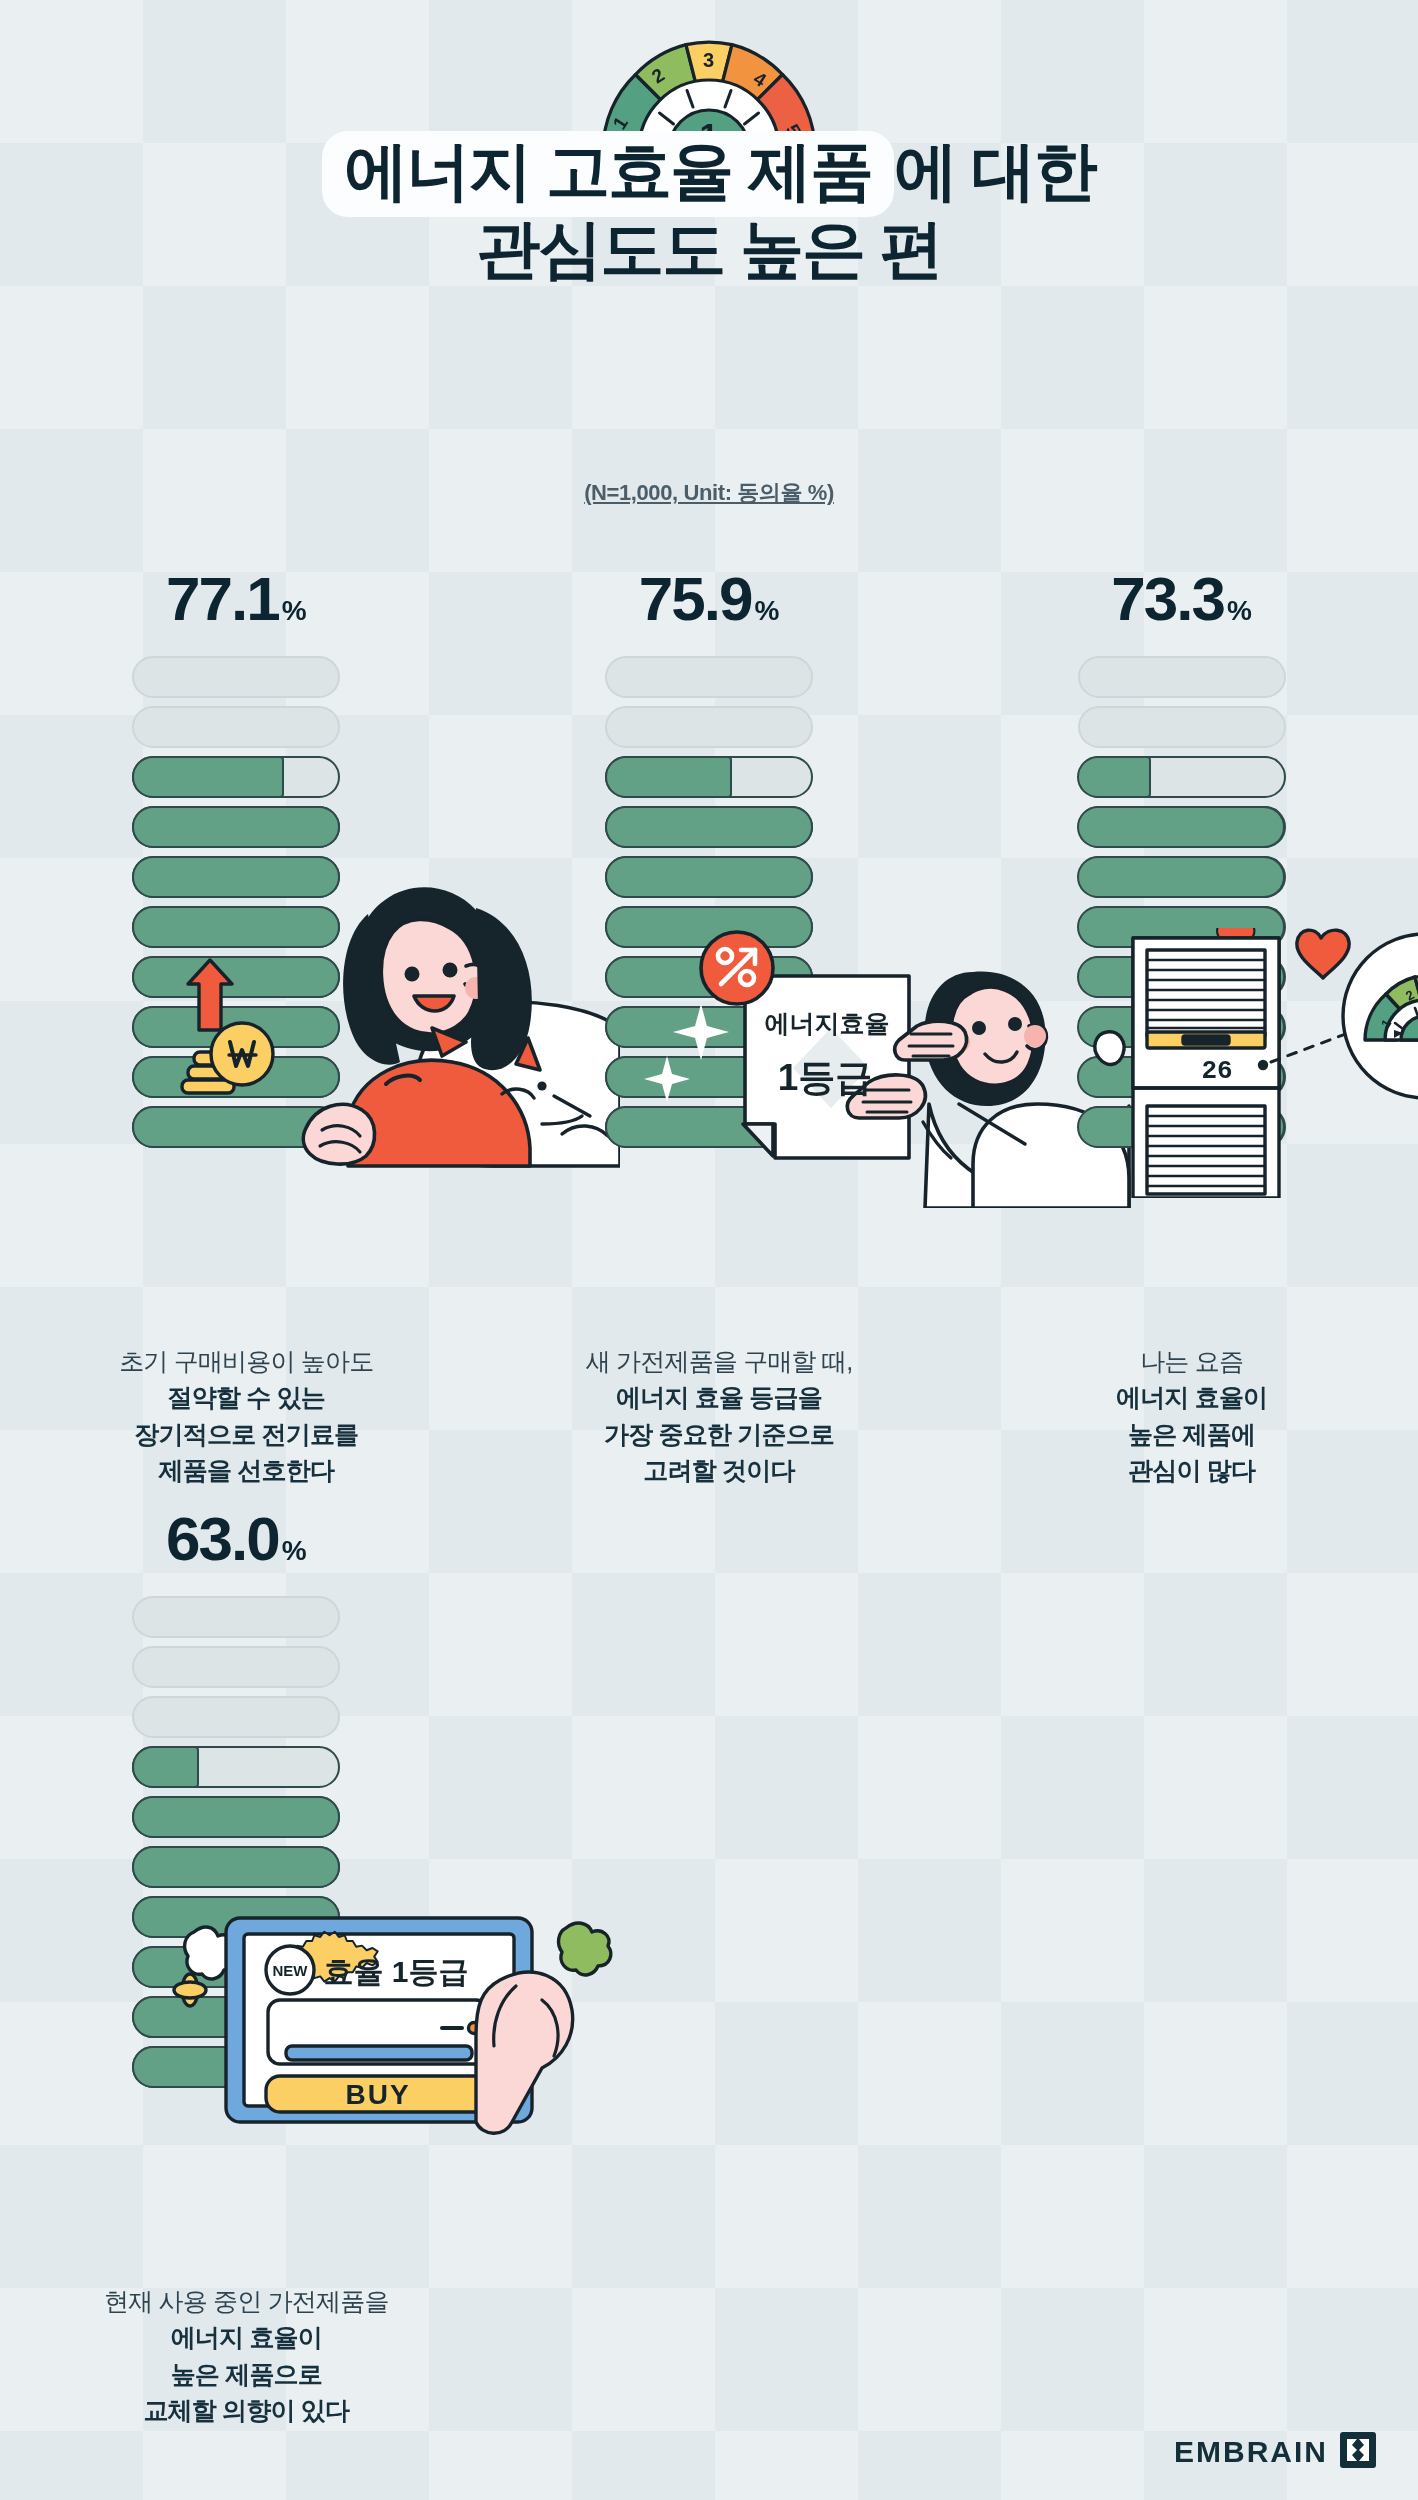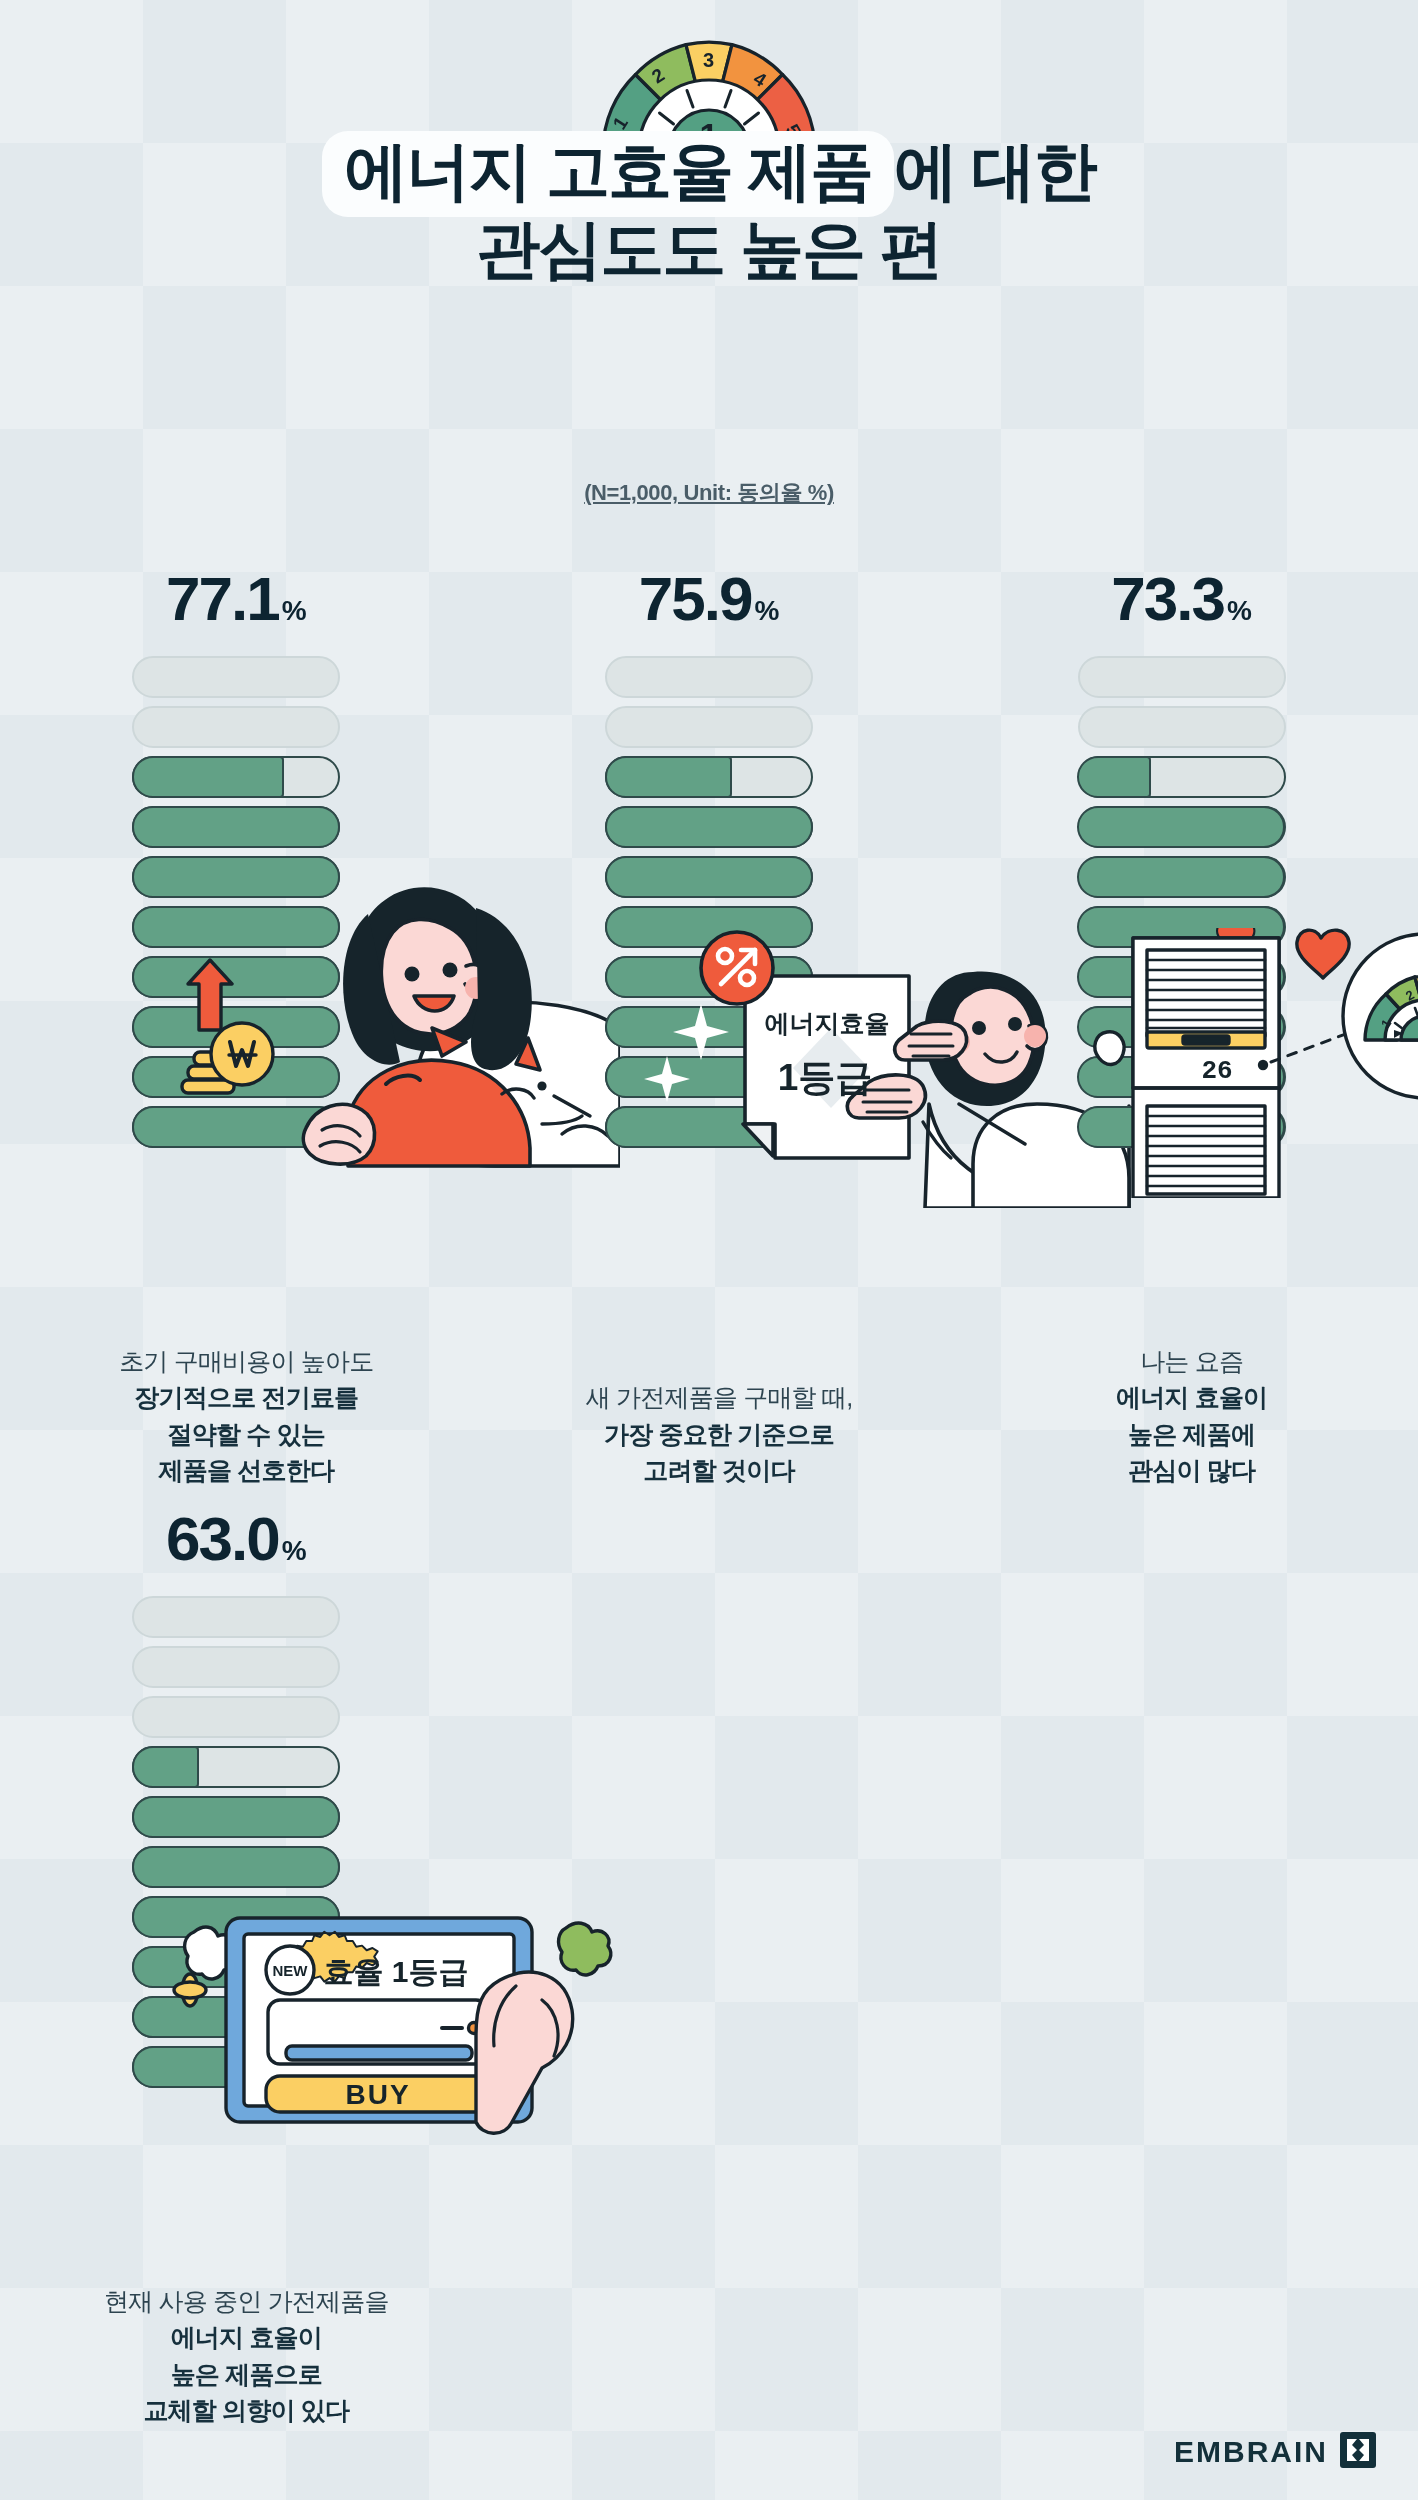--- a/index.html
+++ b/index.html
@@ -175,22 +175,22 @@
           <path d="M16,250 C26,228 52,220 72,232 C88,242 88,266 76,278 C62,290 32,288 20,276 C12,268 12,258 16,250 Z" fill="#fbd8d5"></path>
           <path d="M32,252 C46,244 62,248 70,258" fill="none" stroke-width="3.2"></path>
           <path d="M30,268 C44,260 62,264 70,274" fill="none" stroke-width="3.2"></path>
           <path d="M264,218 L300,238" fill="none" stroke-width="3.4"></path>
           <path d="M272,256 C286,244 306,246 318,258" fill="none" stroke-width="3.4"></path>
         </g>
       </svg>
     </div>
     <div class="caption">
         <div class="l">초기 구매비용이 높아도</div>
+        <div class="l b">절약할 수 있는</div>
         <div class="l b">장기적으로 전기료를</div>
-        <div class="l b">절약할 수 있는</div>
         <div class="l b">제품을 선호한다</div>
       </div>
   </div>
 
   <div class="panel">
     <div class="pct">
       <span class="num">75.9</span><span class="sym">%</span>
     </div>
     <div class="stack">
         <div class="bar"></div>
@@ -265,20 +265,21 @@
           <path d="M250,214 C258,228 266,240 278,250" fill="none" stroke-width="3.4"></path>
         </g>
         <g font-family="'Liberation Sans',sans-serif" fill="#16242b" font-weight="800" text-anchor="middle">
           <text x="154" y="124" font-size="25">에너지효율</text>
           <text x="152" y="182" font-size="37">1등급</text>
         </g>
       </svg>
     </div>
     <div class="caption">
         <div class="l">새 가전제품을 구매할 때,</div>
+        <div class="l b">에너지 효율 등급을</div>
         <div class="l b">가장 중요한 기준으로</div>
         <div class="l b">고려할 것이다</div>
       </div>
   </div>
 
   <div class="panel">
     <div class="pct">
       <span class="num">73.3</span><span class="sym">%</span>
     </div>
     <div class="stack">

